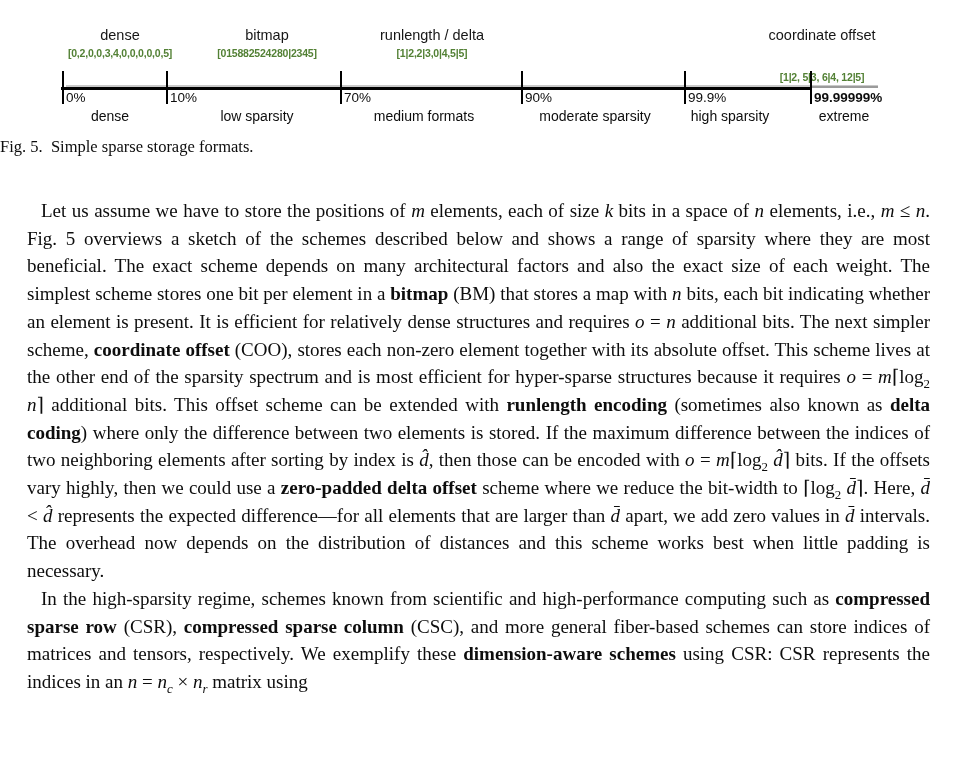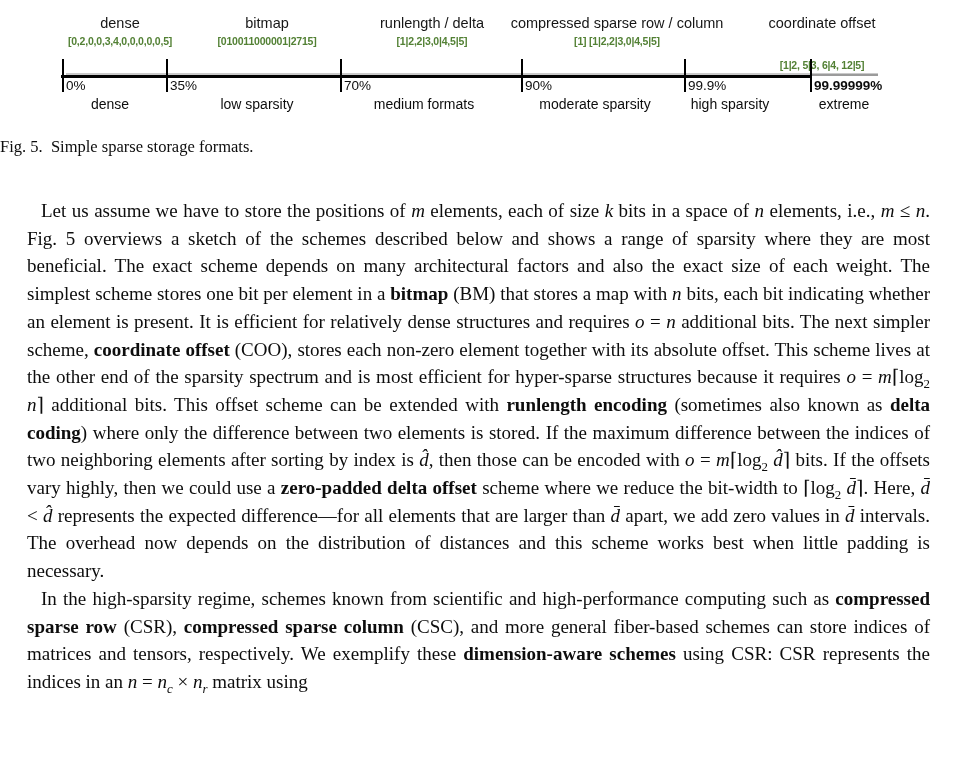--- a/index.html
+++ b/index.html
@@ -1,19 +1,19 @@
 <!DOCTYPE html>
 <html><head>
 <meta charset="utf-8">
 <style>
   html,body{margin:0;padding:0;background:#ffffff;}
   .page{position:relative;width:959px;height:757px;background:#ffffff;overflow:hidden;
         font-family:"Liberation Serif","DejaVu Serif",serif;color:#111;}
   
-  .fig-canvas{position:absolute;top:0;left:0;width:959px;height:132px;
+  .fig-canvas{position:absolute;top:12px;left:0;width:959px;height:132px;
               font-family:"Liberation Sans","DejaVu Sans",sans-serif;}
   .fmt{position:absolute;top:15px;transform:translateX(-50%);text-align:center;white-space:nowrap;}
   .fmt-name{font-size:14.5px;color:#161616;line-height:16px;}
   .fmt-enc{font-size:10.5px;font-weight:bold;margin-top:4px;letter-spacing:-0.2px;}
   .tick{position:absolute;top:59px;width:2px;height:33px;background:#000;}
   .axis-shadow{position:absolute;top:73px;height:2px;background:#c9c9c9;}
   .axis-line{position:absolute;top:75px;height:2.5px;background:#000;}
   .axis-ext{position:absolute;top:74px;height:2px;background:#9b9b9b;}
   .pct{position:absolute;top:78px;font-size:13.5px;color:#0d0d0d;white-space:nowrap;}
   .zone{position:absolute;top:96px;transform:translateX(-50%);font-size:14px;color:#0d0d0d;white-space:nowrap;}
@@ -37,38 +37,34 @@
       <div class="axis-shadow" style="left: 66px; width: 812px;"></div>
       <div class="axis-line" style="left: 61px; width: 751px; background: rgb(0, 0, 0);"></div>
       <div class="axis-ext" style="left: 812px; width: 66px; background: rgb(155, 155, 155);"></div>
 
     <div class="fmt" style="left: 120px;">
           <div class="fmt-name">dense</div>
           <div class="fmt-enc" style="color: rgb(83, 129, 53);">[0,2,0,0,3,4,0,0,0,0,0,5]</div>
         </div>
         <div class="fmt" style="left: 267px;">
           <div class="fmt-name">bitmap</div>
-          <div class="fmt-enc" style="color: rgb(83, 129, 53);">[010011000001|2715]</div>
+          <div class="fmt-enc" style="color: rgb(83, 129, 53);">[015882524280|2345]</div>
         </div>
         <div class="fmt" style="left: 432px; text-align: center;">
           <div class="fmt-name">runlength / delta</div>
           <div class="fmt-enc" style="color: rgb(83, 129, 53);">[1|2,2|3,0|4,5|5]</div>
-        </div>
-        <div class="fmt" style="left: 617px;">
-          <div class="fmt-name">compressed sparse row / column</div>
-          <div class="fmt-enc" style="color: rgb(83, 129, 53);">[1] [1|2,2|3,0|4,5|5]</div>
         </div>
         <div class="fmt" style="left: 822px;">
           <div class="fmt-name">coordinate offset</div>
           <div class="fmt-enc" style="color: rgb(83, 129, 53); margin-top: 28px;">[1|2, 5|3, 6|4, 12|5]</div>
         </div>
         <div class="tick" style="left: 62px;"></div>
         <div class="pct" style="left: 66px;">0%</div>
         <div class="tick" style="left: 166px;"></div>
-        <div class="pct" style="left: 170px;">35%</div>
+        <div class="pct" style="left: 170px;">10%</div>
         <div class="tick" style="left: 340px;"></div>
         <div class="pct" style="left: 344px;">70%</div>
         <div class="tick" style="left: 521px;"></div>
         <div class="pct" style="left: 525px;">90%</div>
         <div class="tick" style="left: 684px;"></div>
         <div class="pct" style="left: 688px;">99.9%</div>
         <div class="tick" style="left: 810px;"></div>
         <div class="pct" style="left: 814px; font-weight: bold;">99.99999%</div>
         <div class="zone" style="left: 110px;">dense</div>
         <div class="zone" style="left: 257px;">low sparsity</div>

